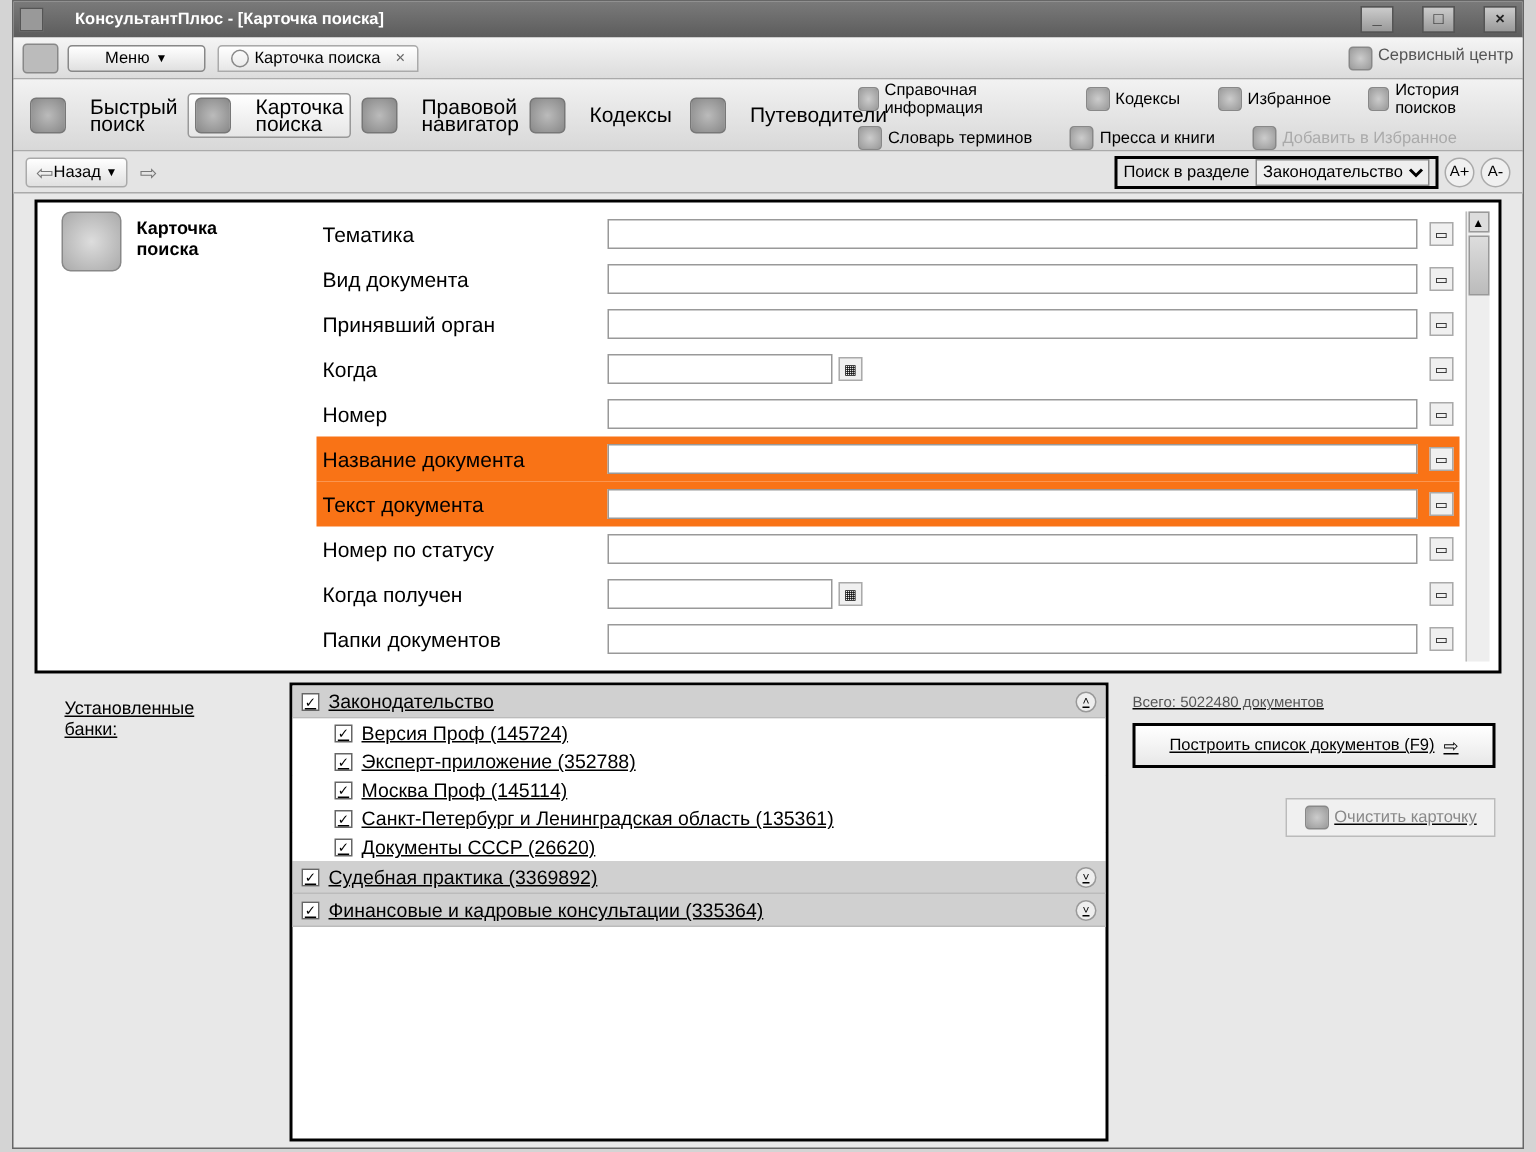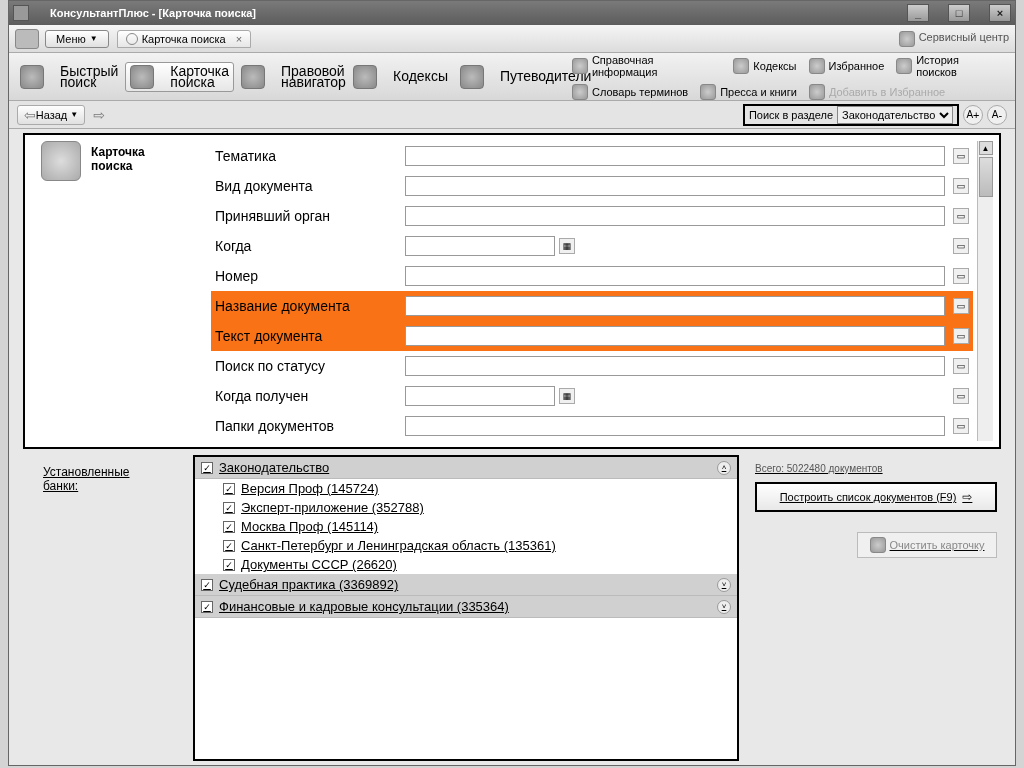--- a/index.html
+++ b/index.html
@@ -6,34 +6,34 @@
 body { background: #d4d4d4; width: 1024px; height: 768px; overflow: hidden; }
 
 .window { width: 1008px; height: 766px; margin: 0 auto; background: #e8e8e8; border: 1px solid #666; display: flex; flex-direction: column; }
 
 .titlebar { height: 24px; background: linear-gradient(#7a7a7a, #5c5c5c); color: #fff; display: flex; align-items: center; padding: 0 4px; font-size: 12px; font-weight: bold; gap: 17px; }
 .titlebar .icon { width: 16px; height: 16px; background: #999; margin-right: 4px; border: 1px solid #555; }
 .titlebar .spacer { flex: 1; }
 .win-btn { width: 22px; height: 18px; background: linear-gradient(#ccc,#999); border: 1px solid #555; margin-left: 2px; display: flex; align-items: center; justify-content: center; font-weight: bold; color: #222; }
 
 .menubar { height: 28px; background: linear-gradient(#f5f5f5,#dcdcdc); display: flex; align-items: center; padding: 2px 6px; border-bottom: 1px solid #aaa; }
-.menu-btn { background: linear-gradient(#fff,#e0e0e0); border: 1px solid #888; padding: 2px 10px; border-radius: 3px; margin-right: 8px; display: flex; align-items: center; }
+.menu-btn { background: linear-gradient(#fff,#e0e0e0); border: 1px solid #888; padding: 2px 24px; border-radius: 3px; margin-right: 8px; display: flex; align-items: center; }
 .menu-btn .arrow { margin-left: 4px; font-size: 8px; }
 .tab { display: flex; align-items: center; background: linear-gradient(#fff,#e6e6e6); border: 1px solid #aaa; border-radius: 3px 3px 0 0; padding: 2px 8px; }
 .tab .search-ico { width: 12px; height: 12px; border: 1px solid #888; border-radius: 50%; margin-right: 4px; }
 .tab .close { margin-left: 10px; color: #666; }
 .service-link { margin-left: auto; display: flex; align-items: flex-start; color: #555; font-size: 10px; }
 
 .toolbar { height: 48px; background: linear-gradient(#f2f2f2,#d8d8d8); border-bottom: 1px solid #aaa; display: flex; align-items: center; padding: 2px 6px; }
 .tool-btn { display: flex; align-items: center; padding: 2px 4px; margin-right: 2px; border: 1px solid transparent; border-radius: 3px; }
 .tool-btn.selected { background: linear-gradient(#fff,#e6e6e6); border: 1px solid #999; }
 .tool-btn .ico { width: 24px; height: 24px; background: radial-gradient(#bbb,#888); border: 1px solid #777; border-radius: 4px; margin-right: 4px; }
 .tool-btn .lbl { font-size: 14px; line-height: 11px; max-width: 60px; margin-left: 12px; }
 .toolbar-right { margin-left: auto; display: flex; flex-direction: column; }
-.toolbar-right-row { display: flex; align-items: center; }
+.toolbar-right-row { display: flex; align-items: center; gap: 13px; }
 .small-ico { width: 16px; height: 16px; background: radial-gradient(#ccc,#999); border: 1px solid #888; border-radius: 3px; margin-right: 4px; }
 
 .navbar { height: 28px; background: #e4e4e4; border-bottom: 1px solid #aaa; display: flex; align-items: center; padding: 0 8px; }
 .nav-btn { display: flex; align-items: center; border: 1px solid #aaa; background: linear-gradient(#fff,#e0e0e0); padding: 1px 6px; border-radius: 3px; margin-right: 4px; }
 .nav-arrow { font-size: 14px; color: #777; }
 .nav-spacer { flex: 1; }
 .section-select { border: 2px solid #000; padding: 0 4px; display: flex; align-items: center; height: 22px; }
 .section-select select { border: 1px solid #888; font-size: 11px; height: 18px; margin-left: 4px; }
 .font-btn { width: 20px; height: 20px; border: 1px solid #aaa; border-radius: 10px; margin-left: 4px; display: flex; align-items: center; justify-content: center; font-size: 10px; background: #f0f0f0; }
 
@@ -217,21 +217,21 @@
             <span class="field-label">Название документа</span>
             <div class="field-input"></div>
             <span class="field-icon" style="margin-left:4px">▭</span>
           </div>
           <div class="field-row hl">
             <span class="field-label">Текст документа</span>
             <div class="field-input"></div>
             <span class="field-icon" style="margin-left:4px">▭</span>
           </div>
           <div class="field-row">
-            <span class="field-label">Поиск по статусу</span>
+            <span class="field-label">Номер по статусу</span>
             <div class="field-input"></div>
             <span class="field-icon" style="margin-left:4px">▭</span>
           </div>
           <div class="field-row">
             <span class="field-label">Когда получен</span>
             <div class="field-input short"></div>
             <span class="field-icon">▦</span>
             <div class="field-extra"></div>
             <span class="field-icon" style="margin-left:4px">▭</span>
           </div>

